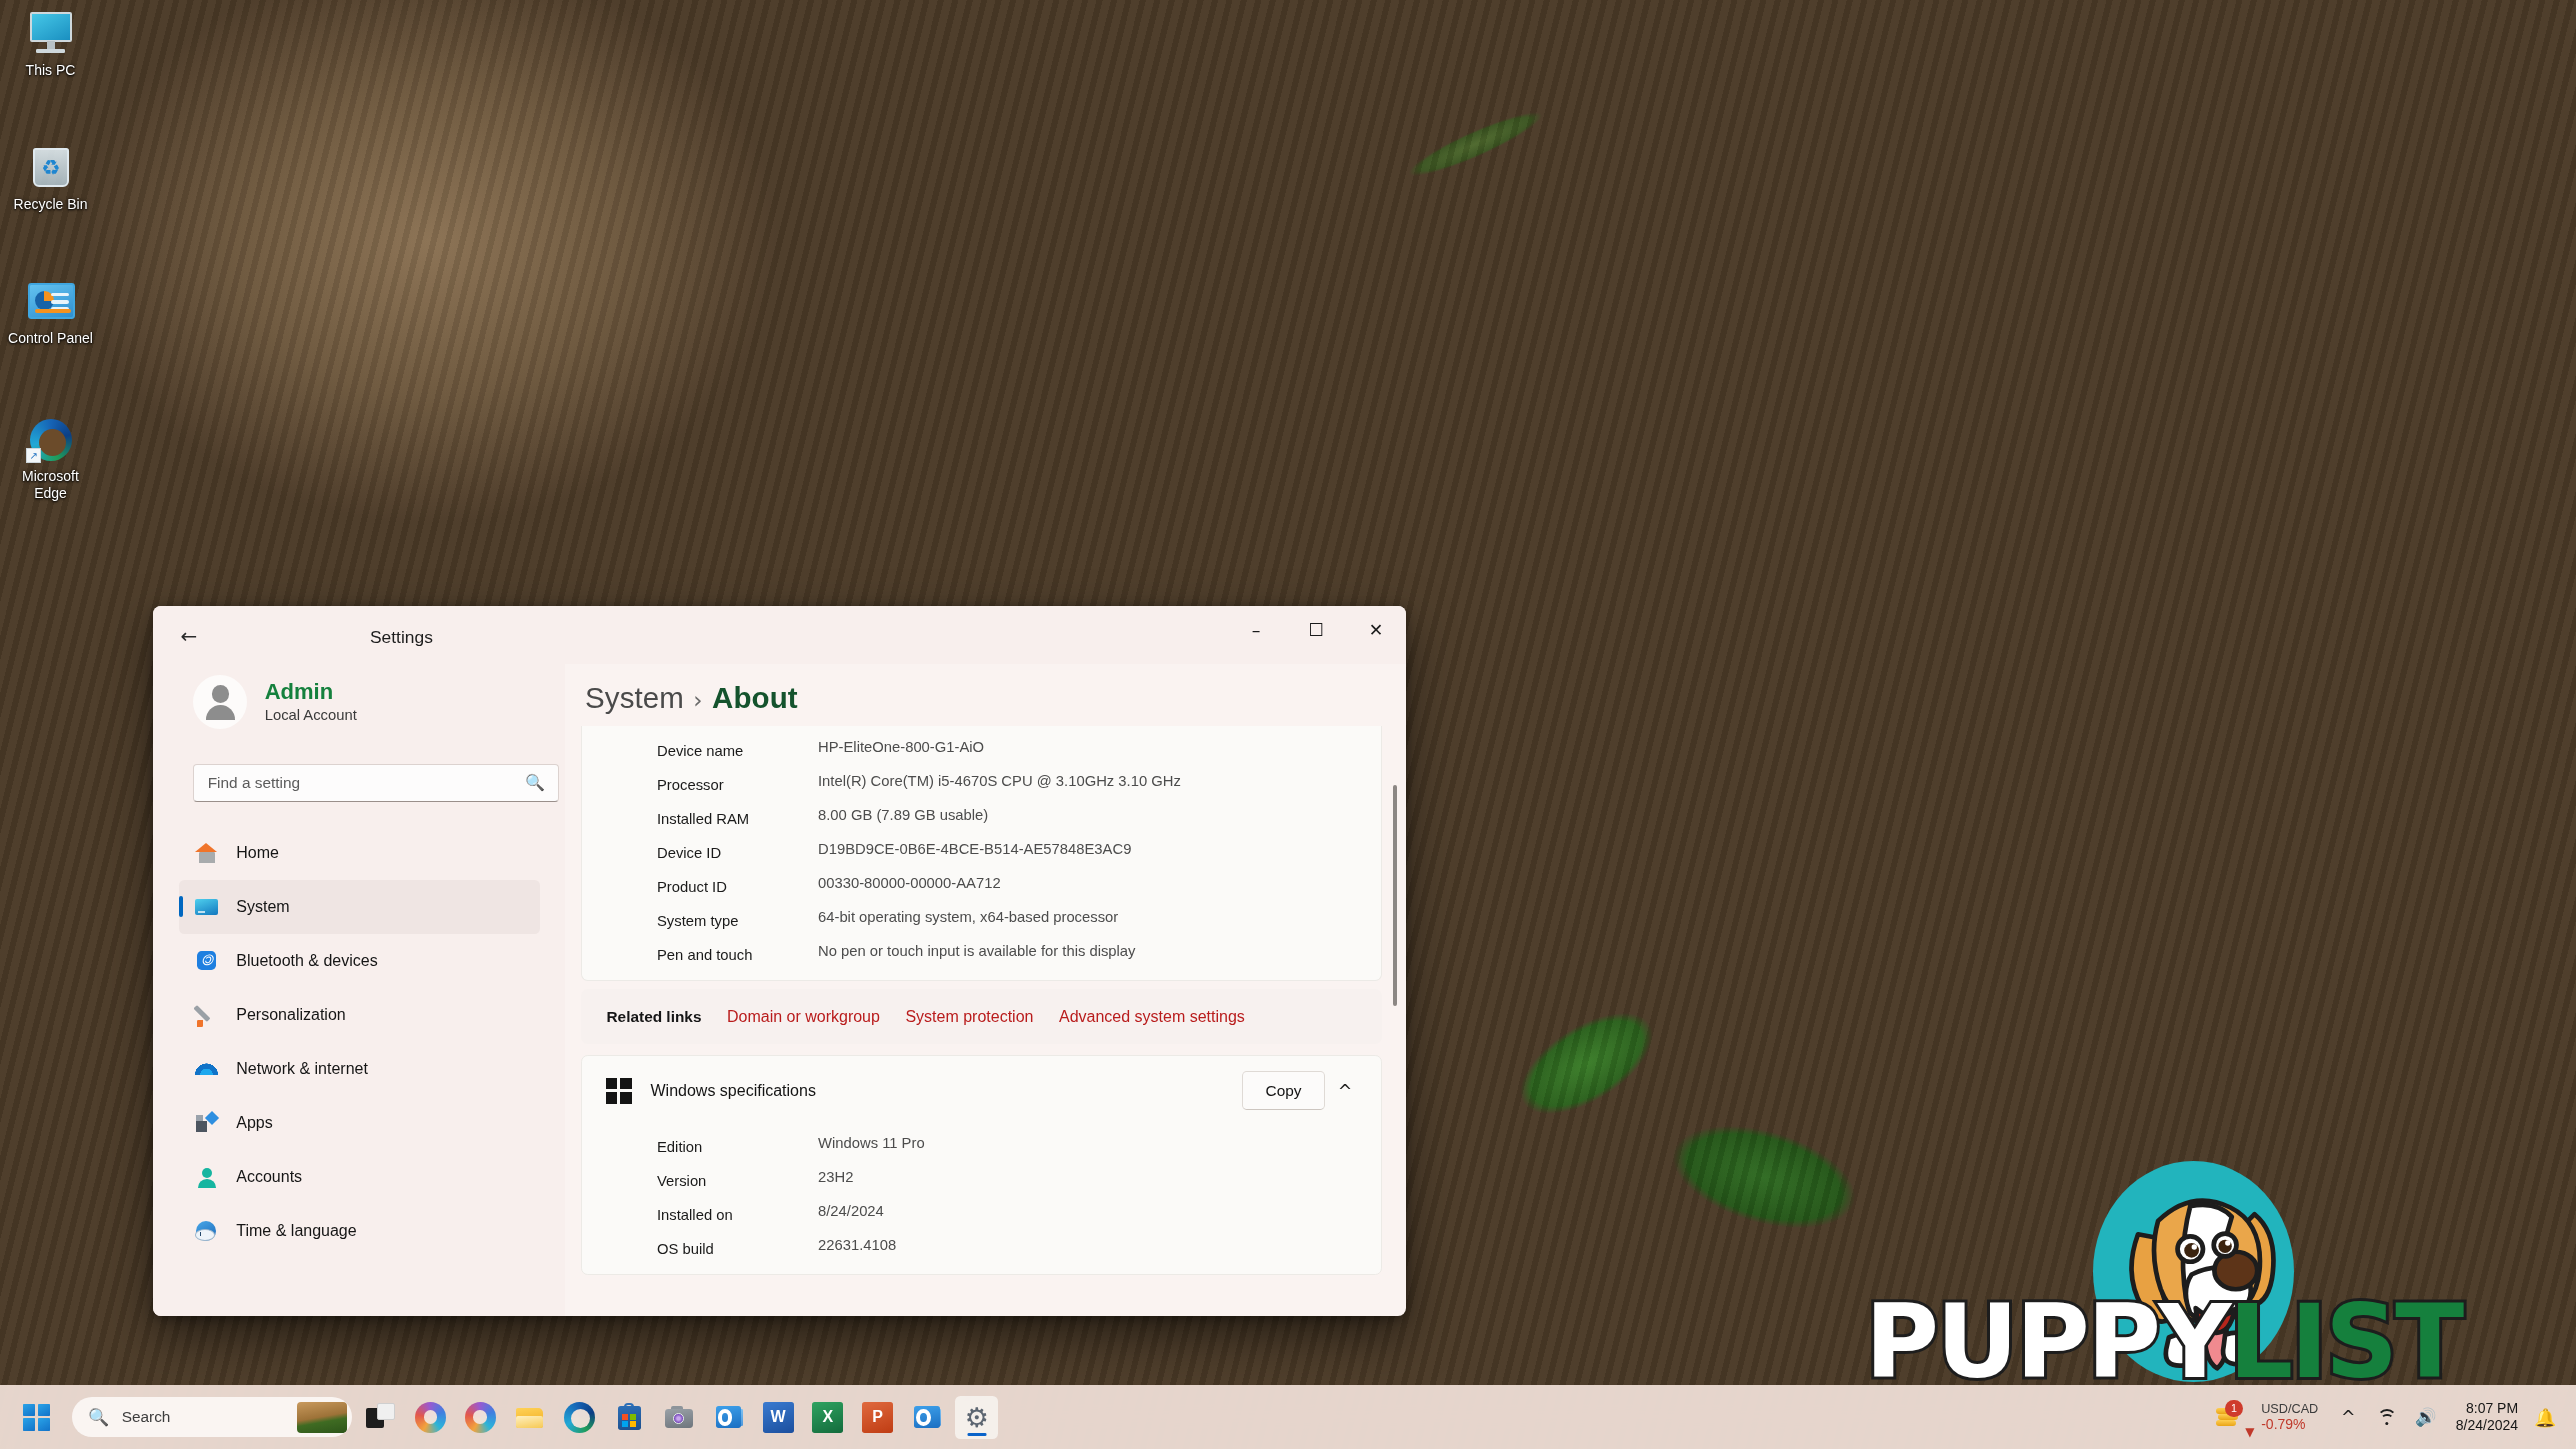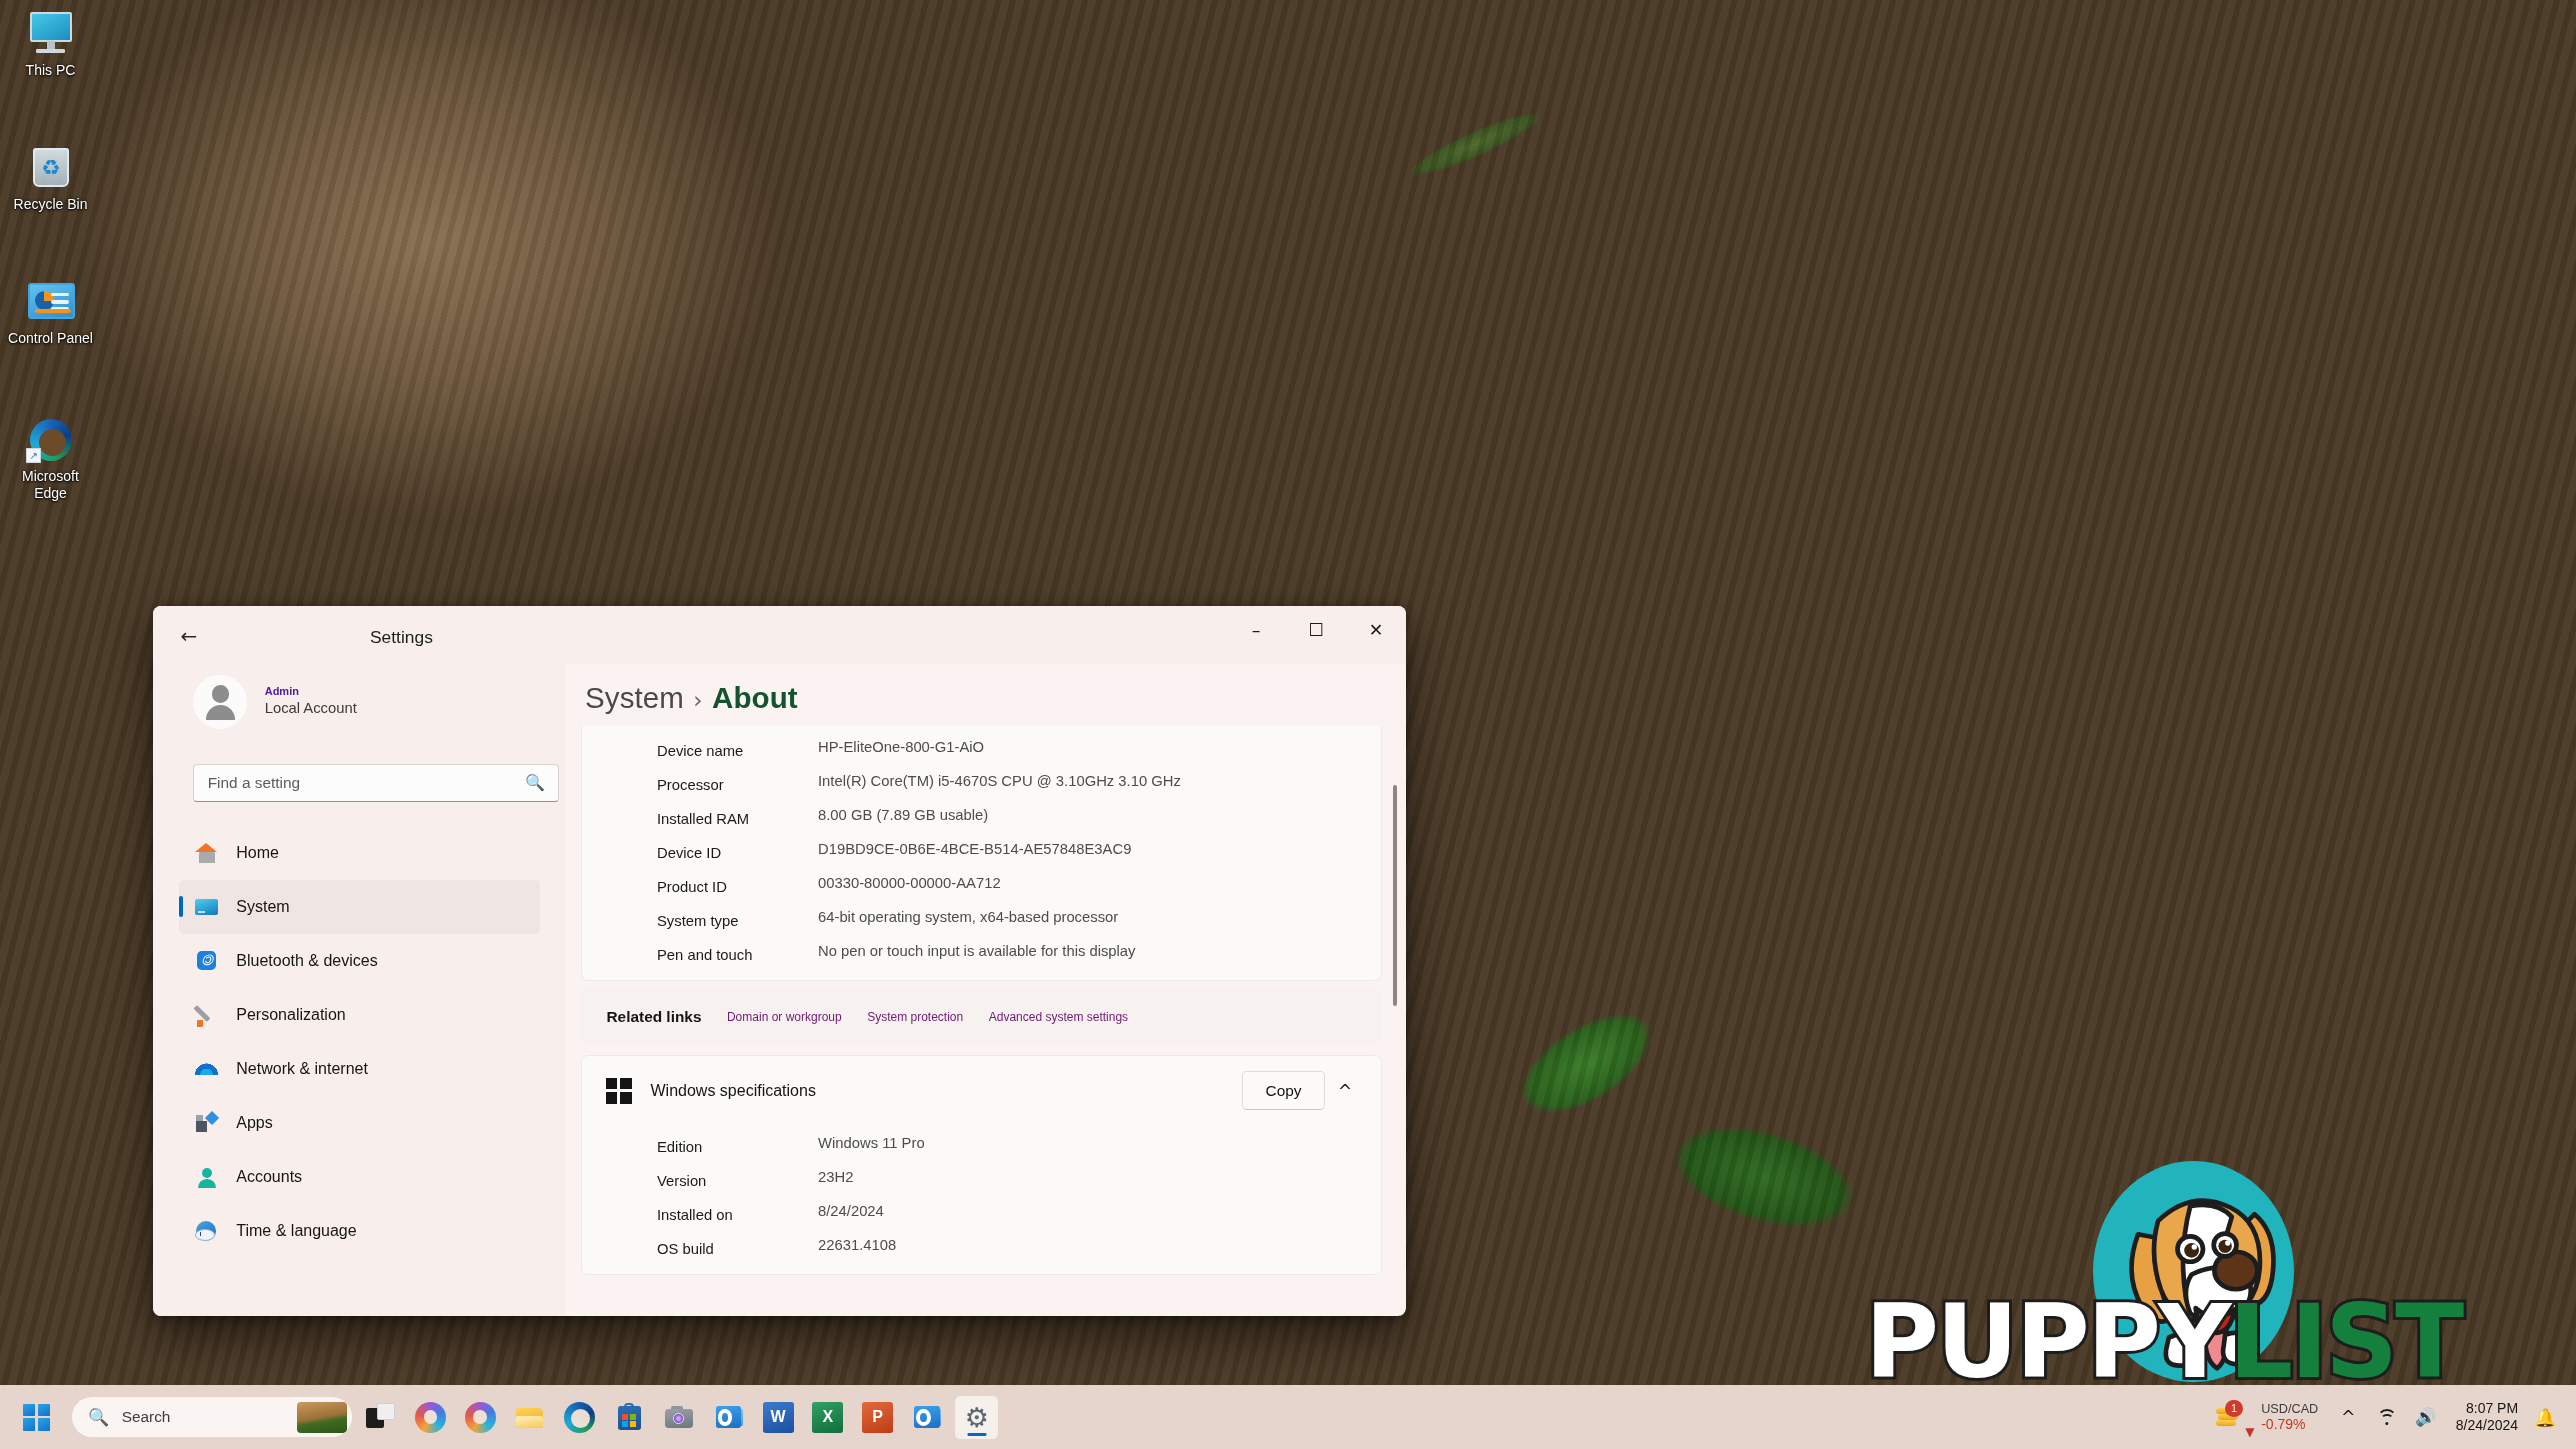--- a/index.html
+++ b/index.html
@@ -101,21 +101,21 @@
 
   .body-split { display: flex; flex: 1 1 auto; min-height: 0; }
 
   
   .sidebar { width: 412px; flex: 0 0 412px; padding: 0 25.5px; background:#f8efed; }
   .account { display:flex; align-items:center; gap: 17.4px; padding: 10.7px 0 0 14.8px; }
   .avatar { width: 54px; height: 54px; border-radius: 50%; background:#fdfbfa;
     display:flex; align-items:center; justify-content:center; position:relative; flex:0 0 auto; }
   .avatar .head { position:absolute; top:10.7px; width:17.4px; height:17.4px; border-radius:50%; background:#8d8d8d; }
   .avatar .body { position:absolute; top:30px; width:29.5px; height:15.4px; border-radius:14.8px 14.8px 0 0; background:#8d8d8d; }
-  .acct-name { font-size: 11px; color:#4c1d95; font-weight:700; line-height:1.25; }
+  .acct-name { font-size: 22px; color:#15803d; font-weight:700; line-height:1.25; }
   .acct-sub { font-size: 14.8px; color:#3a3a3a; line-height:1.3; }
 
   .search-wrap { margin: 35px 0 0 14.8px; width: 366px; height: 38px; background:#fdfcfc;
     border:0.7px solid #dcd2cf; border-bottom:1.3px solid #9a8f8b; border-radius: 4px;
     display:flex; align-items:center; padding: 0 13.4px; }
   .search-input { flex:1; border:none; outline:none; background:transparent;
     font-family:"Liberation Sans", sans-serif; font-size: 15.4px; color:#3b3b3b; }
   .search-input::placeholder { color:#5b5b5b; }
   .search-icon { font-size: 16px; color:#3b3b3b; font-family:"DejaVu Sans", sans-serif; }
 
@@ -166,21 +166,21 @@
   .card.clipped-top { border-top-left-radius:0; border-top-right-radius:0; border-top:none; }
 
   .spec-table { padding: 4px 0 12px 0; }
   .spec-row { display:flex; align-items:center; height: 34px; padding: 0 0 0 75px; }
   .spec-key { width: 161px; flex:0 0 161px; font-size: 14.8px; color:#1a1a1a;margin-top:8px; }
   .spec-val { font-size: 14.8px; color:#4c4c4c; }
 
   .related { display:flex; align-items:center; gap: 25.5px; height: 55px; padding-left: 25.5px;
     background:#f7f1ef; border-radius: 6.7px; margin-top: 8px; }
   .rel-label { font-size: 15.4px; color:#161616; font-weight:700; }
-  .rel-link { font-size: 12px; color:#701a75; }
+  .rel-link { font-size: 16px; color:#b91c1c; }
 
   .winspec-head { display:flex; align-items:center; height: 70px; padding: 0 16px 0 24px; }
   .winlogo { width: 25.5px; height: 25.5px; flex:0 0 auto;
     display:grid; grid-template-columns:1fr 1fr; grid-template-rows:1fr 1fr; gap:2.7px; }
   .winlogo i { background:#141414; display:block; }
   .winspec-title { margin-left: 19px; font-size: 16px; color:#141414; flex:1; }
   .copy-btn { width: 83px; height: 39px; background:#fcfbfa; border:0.7px solid #dfdad5;
     border-bottom-color:#cdc6c0; border-radius: 4.7px; font-family:"Liberation Sans", sans-serif;
     font-size: 15.4px; color:#141414; cursor:pointer; }
   .chev { width: 40px; height: 39px; display:flex; align-items:center; justify-content:center;

